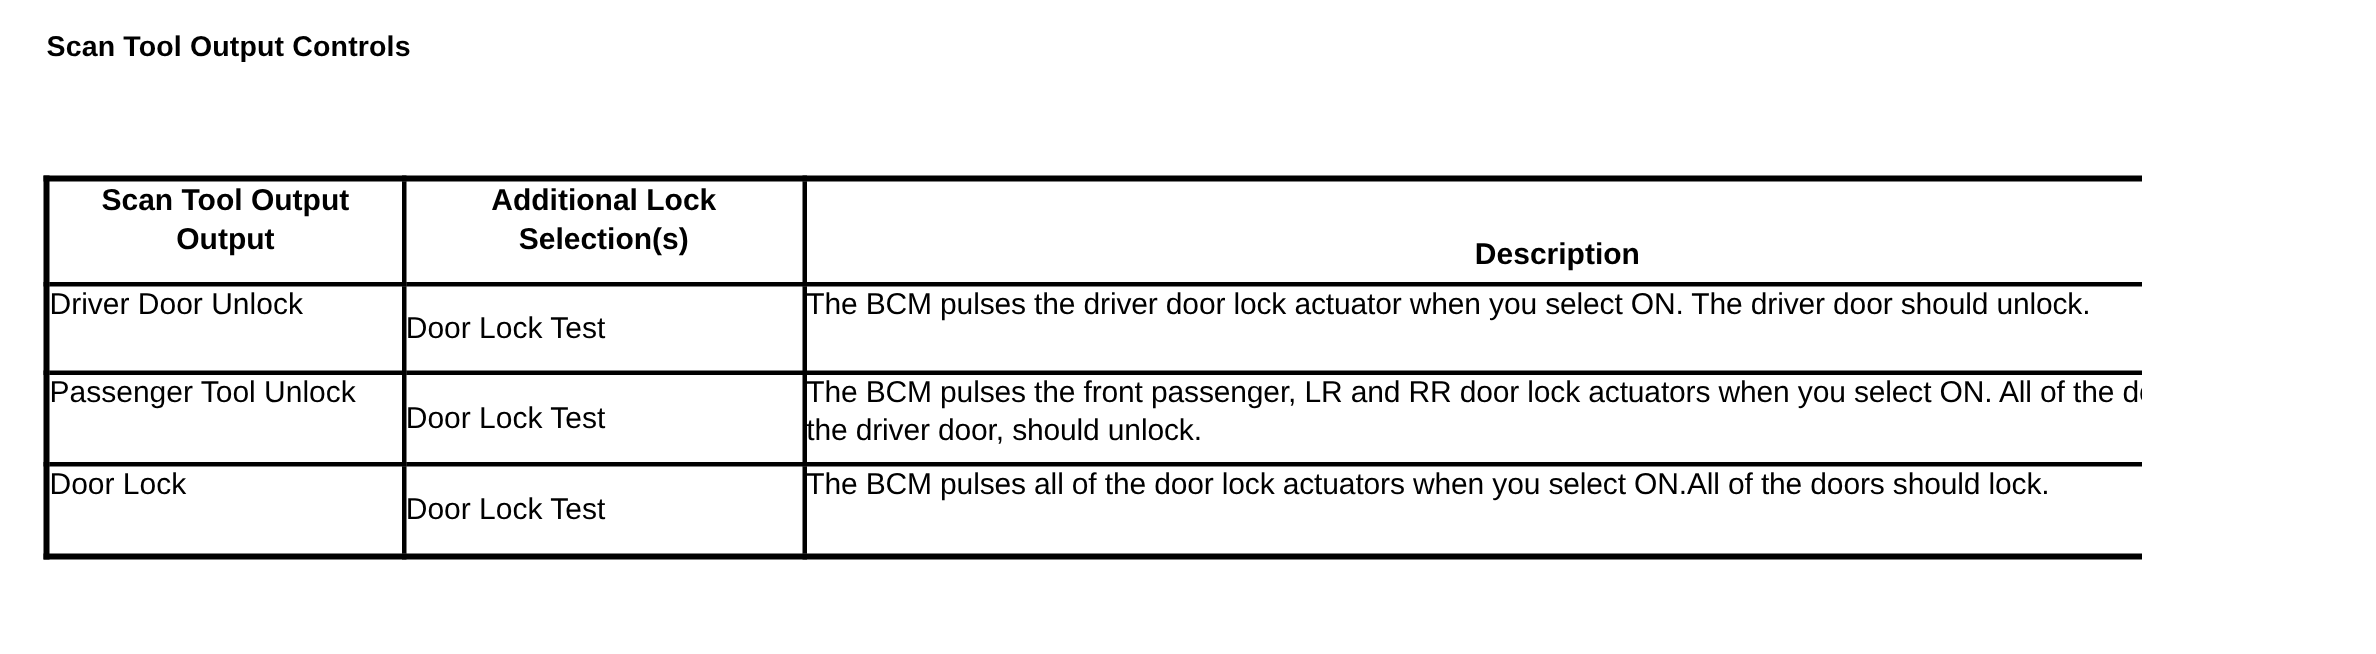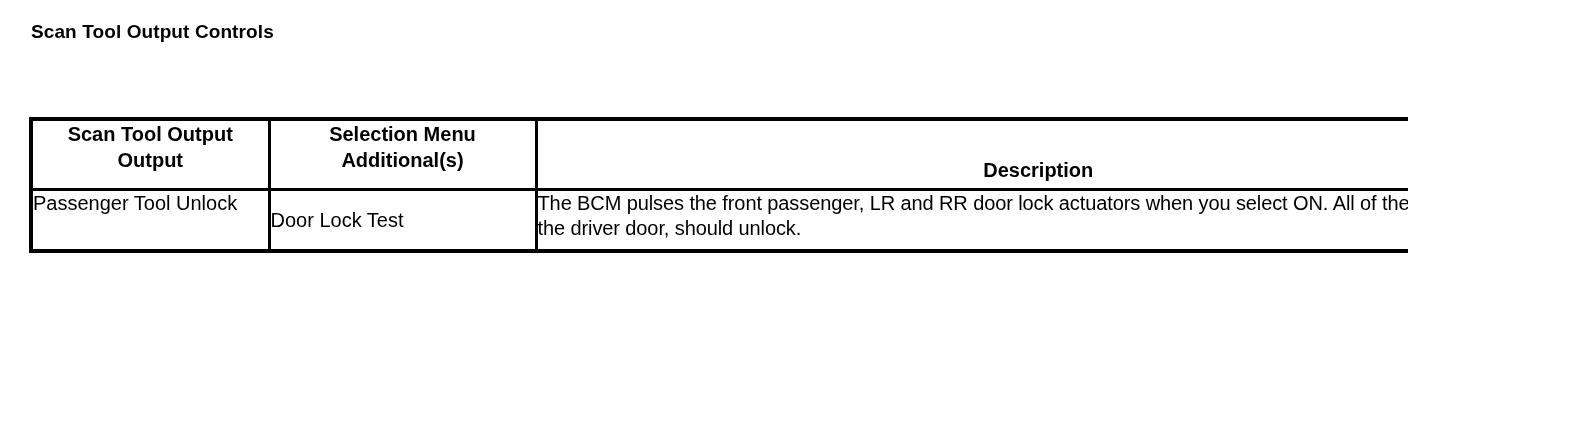--- a/index.html
+++ b/index.html
@@ -13,20 +13,21 @@
     font-family: "Liberation Sans", sans-serif;
     color: #000000;
     -webkit-font-smoothing: none;
   }
 
   .page {
     position: relative;
     width: 1408px;
     height: 436px;
     overflow: hidden;
+    padding-left: 20px;
   }
 
   
   .page-title {
     position: absolute;
     left: 31px;
     top: 20px;
     font-size: 19px;
     font-weight: bold;
     letter-spacing: 0.1px;
@@ -119,37 +120,59 @@
         <col class="c2">
         <col class="c3">
       </colgroup>
       <thead>
         <tr>
           <th>
             <span class="hd-inner">Scan Tool Output</span>
             <span class="hd-inner">Output</span>
           </th>
           <th>
-            <span class="hd-inner">Selection Menu</span>
-            <span class="hd-inner">Additional(s)</span>
+            <span class="hd-inner">Additional Lock</span>
+            <span class="hd-inner">Selection(s)</span>
           </th>
           <th class="desc-head">
             <span class="hd-inner">Description</span>
           </th>
         </tr>
       </thead>
       <tbody>
+        <tr class="r1">
+          <td class="ctl-cell">
+            <span class="cell-text">Driver Door Unlock</span>
+          </td>
+          <td class="menu-cell">
+            <span class="cell-text">Door Lock Test</span>
+          </td>
+          <td class="desc-cell">
+            <span class="cell-text">The BCM pulses the driver door lock actuator when you select ON. The driver door should unlock.</span>
+          </td>
+        </tr>
         <tr class="r2">
           <td class="ctl-cell">
             <span class="cell-text">Passenger Tool Unlock</span>
           </td>
           <td class="menu-cell">
             <span class="cell-text">Door Lock Test</span>
           </td>
           <td class="desc-cell">
             <span class="cell-text">The BCM pulses the front passenger, LR and RR door lock actuators when you select ON. All of the doors, except the driver door, should unlock.</span>
           </td>
         </tr>
+        <tr class="r3">
+          <td class="ctl-cell">
+            <span class="cell-text">Door Lock</span>
+          </td>
+          <td class="menu-cell">
+            <span class="cell-text">Door Lock Test</span>
+          </td>
+          <td class="desc-cell">
+            <span class="cell-text">The BCM pulses all of the door lock actuators when you select ON.All of the doors should lock.</span>
+          </td>
+        </tr>
       </tbody>
     </table>
   </div>
 
 </div>
 
 </body></html>

